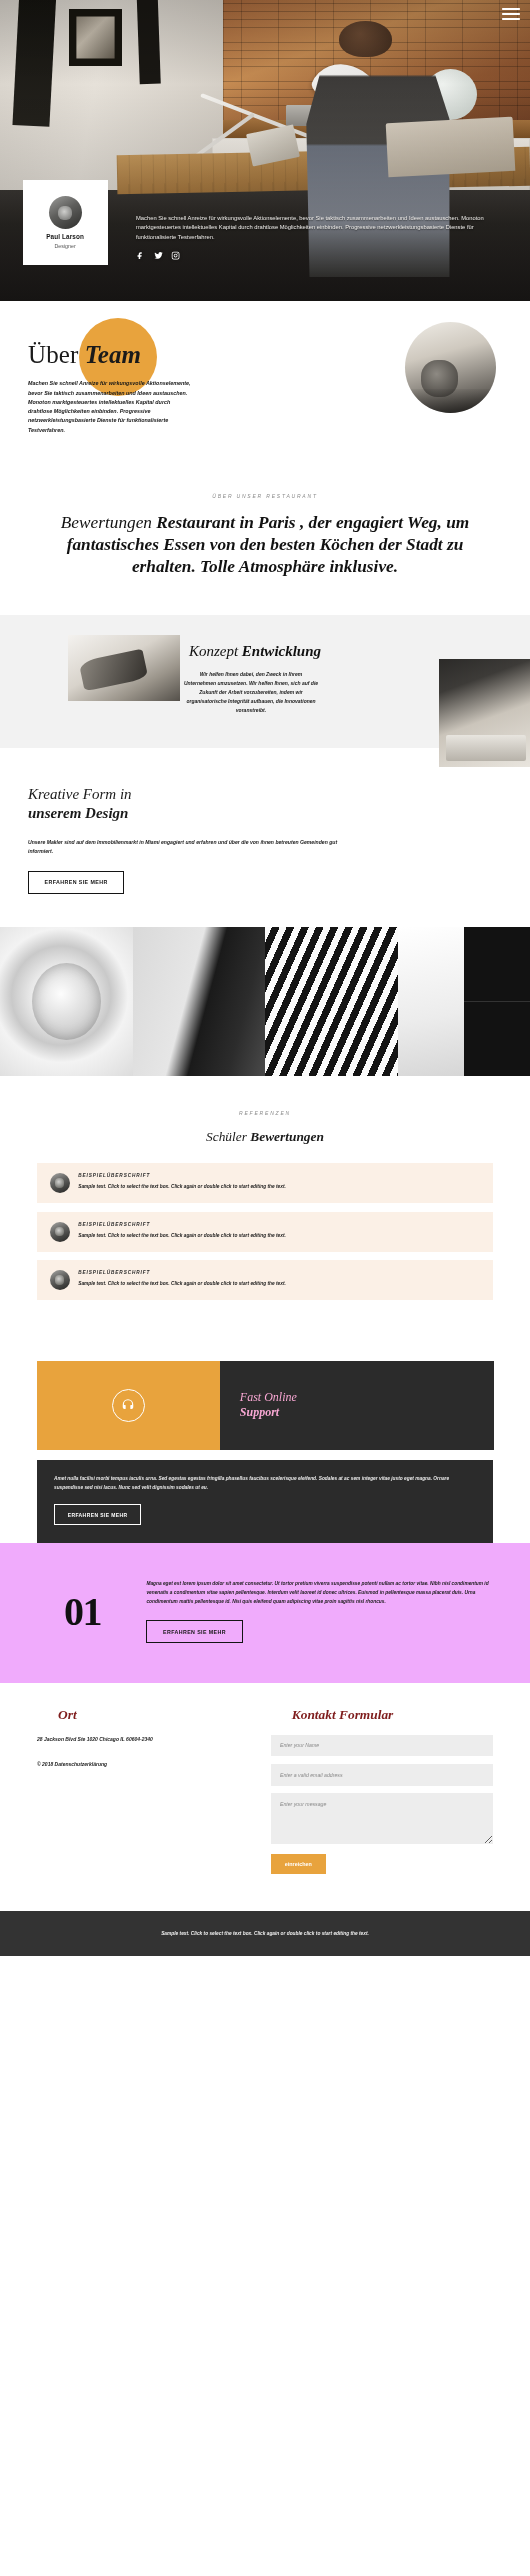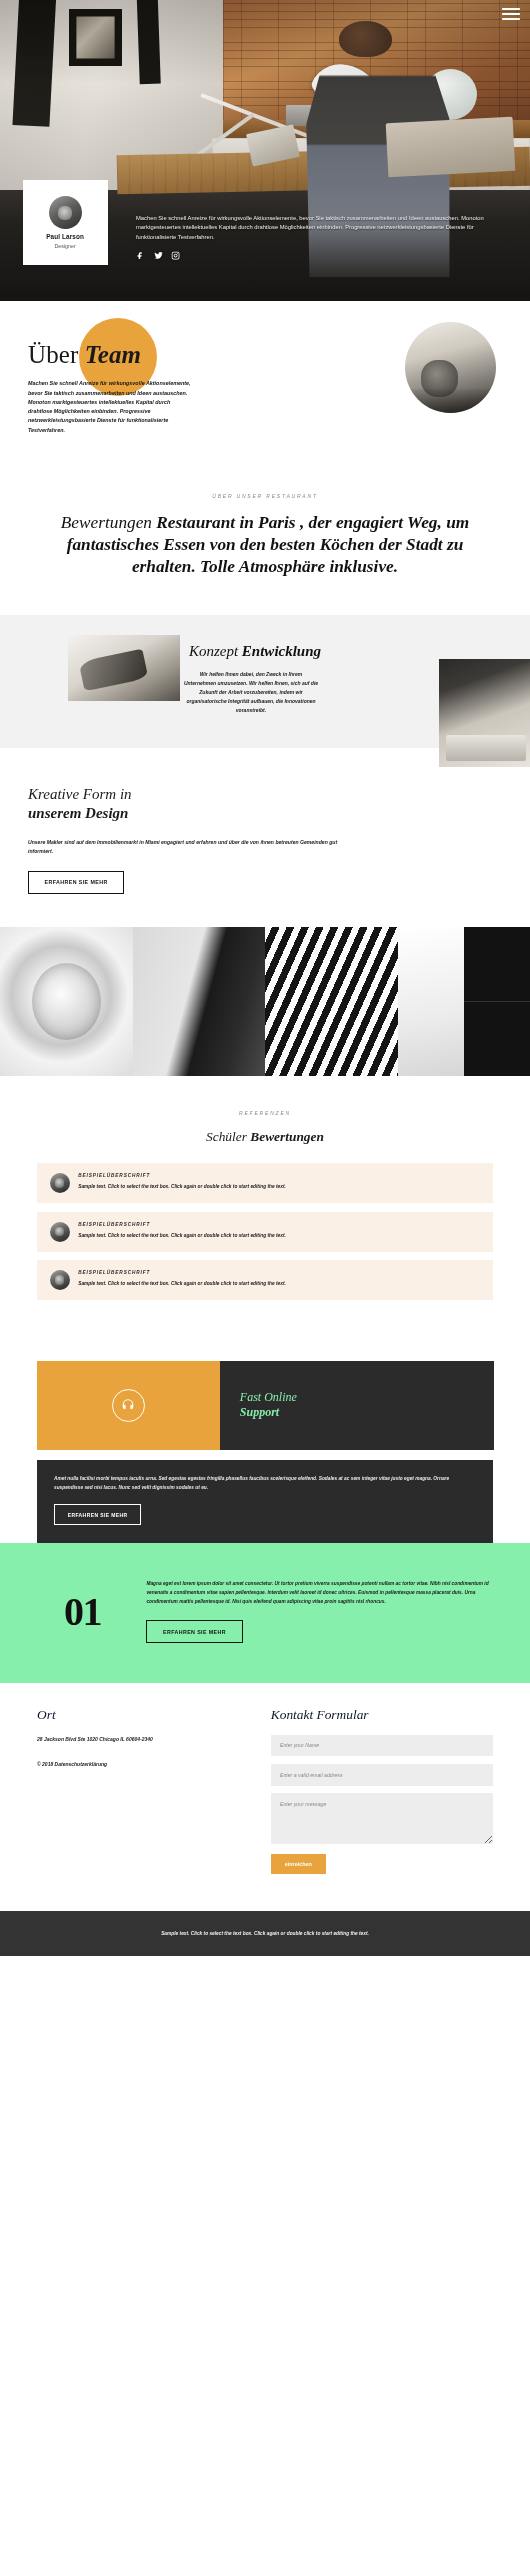--- a/index.html
+++ b/index.html
@@ -185,44 +185,44 @@
   .tc-body { font-size:4.8px; font-weight:700; font-style:italic; line-height:1.7; color:#1b1b1b; }
 
   
   .support { display:flex; width:457px; margin:24px 37px 0; height:89px; }
   .sp-left { flex:0 0 40%; background:#e8a33d; display:flex; align-items:center; justify-content:center; }
   .sp-ring { width:33px; height:33px; border-radius:50%; border:1.1px solid #fff;
     display:flex; align-items:center; justify-content:center; }
   .sp-ring svg { width:14px; height:14px; fill:#fff; }
   .sp-right { flex:1; background:#2b2b2b; display:flex; flex-direction:column;
     justify-content:center; padding:0 20px; }
-  .sp-right h3 { font-family:"Liberation Serif", serif; color:#86efac; font-size:12px; line-height:1.25; }
+  .sp-right h3 { font-family:"Liberation Serif", serif; color:#f9a8d4; font-size:12px; line-height:1.25; }
   .sp-right h3 .a { font-weight:400; font-style:italic; }
   .sp-right h3 .b { font-weight:700; font-style:italic; display:block; }
 
   .darkblock { background:#2b2b2b; margin:10px 37px 0; padding:15.6px 17px 18.4px; }
   .darkblock p { color:#e9e9e9; font-size:4.8px; line-height:1.85; font-weight:700;
     font-style:italic; margin-bottom:11.3px; }
   .btn-ghost { display:inline-block; border:1.1px solid #fff; color:#fff; background:transparent;
     font-size:5px; font-weight:700; letter-spacing:0.4px; padding:6.4px 12.7px; cursor:pointer; }
 
   
-  .split { display:flex; align-items:center; gap:18.4px; padding:37px 37px 40px; background:#86efac; }
+  .split { display:flex; align-items:center; gap:18.4px; padding:37px 37px 40px; background:#f0abfc; }
   .split-num { flex:0 0 91px; font-family:"Liberation Serif", serif; font-weight:700;
     font-size:40px; color:#111; letter-spacing:-1.4px; text-align:center; }
   .split-right { flex:1; }
   .split-right p { font-size:4.8px; line-height:1.85; font-weight:700; font-style:italic;
     color:#1b1b1b; margin-bottom:12.7px; }
 
   
   .contact { display:flex; gap:24px; padding:24px 37px 37px; background:#fff; }
   .ct-left { flex:0 0 46%; }
   .ct-right { flex:1; }
-  .ct-h { font-family:"Liberation Serif", serif; font-weight:400; font-style:italic;
-    font-size:13.4px; color:#0f172a; margin-bottom:11.3px; }
+  .ct-h { font-family:"Liberation Serif", serif; font-weight:700; font-style:italic;
+    font-size:13.4px; color:#7f1d1d; margin-bottom:11.3px;margin-left:21px; }
   .ct-addr { font-size:5px; font-weight:700; font-style:italic; line-height:1.85; color:#1b1b1b; }
   .ct-follow { margin-top:30px; }
   .social-row { display:flex; gap:6.4px; margin-top:8.5px; }
   .social-row .sc { width:12px; height:12px; border-radius:50%; background:#161616;
     display:flex; align-items:center; justify-content:center; cursor:pointer; }
   .social-row .sc svg { width:6.4px; height:6.4px; fill:#fff; }
   .copyright { margin-top:17px; font-size:5px; font-weight:700; font-style:italic; color:#1b1b1b; }
   .field { width:100%; background:#ededed; border:none; outline:none; padding:7.8px 9.2px;
     font-family:"Liberation Sans", sans-serif; font-size:5.2px; font-style:italic;
     color:#3a3a3a; margin-bottom:7.8px; display:block; }

